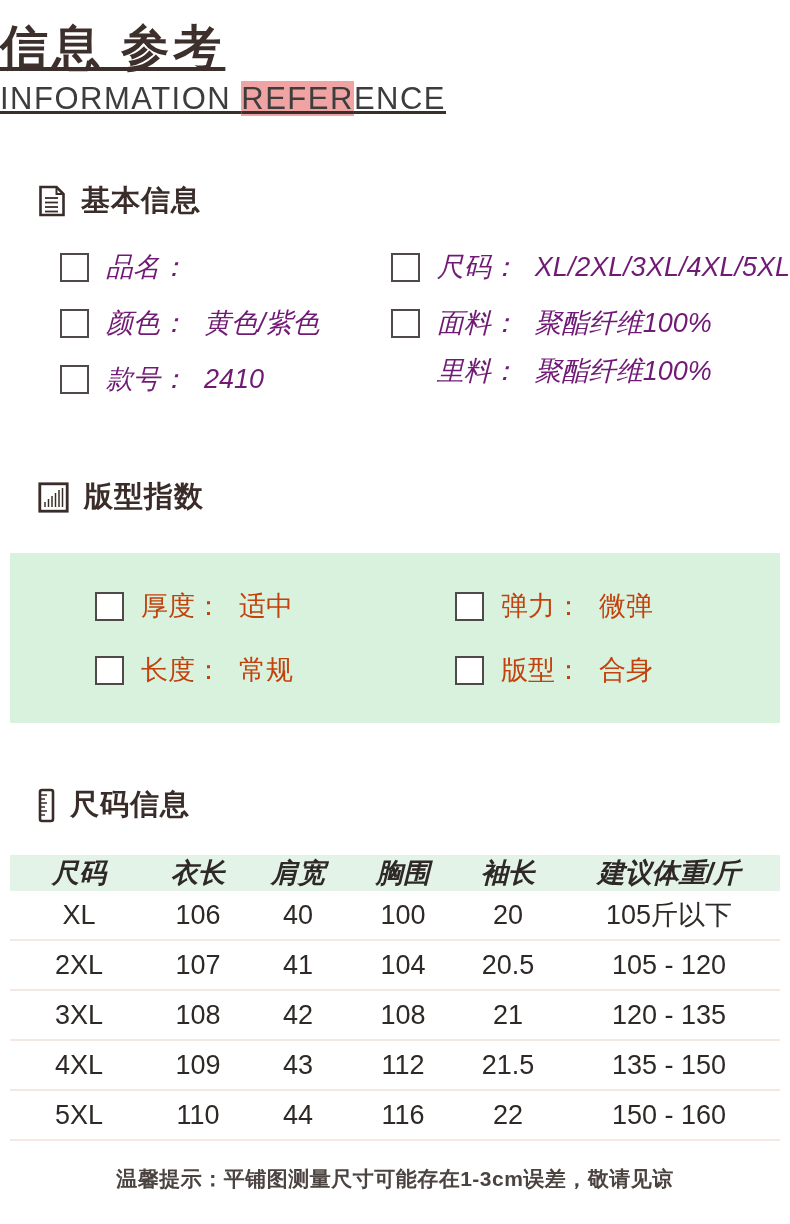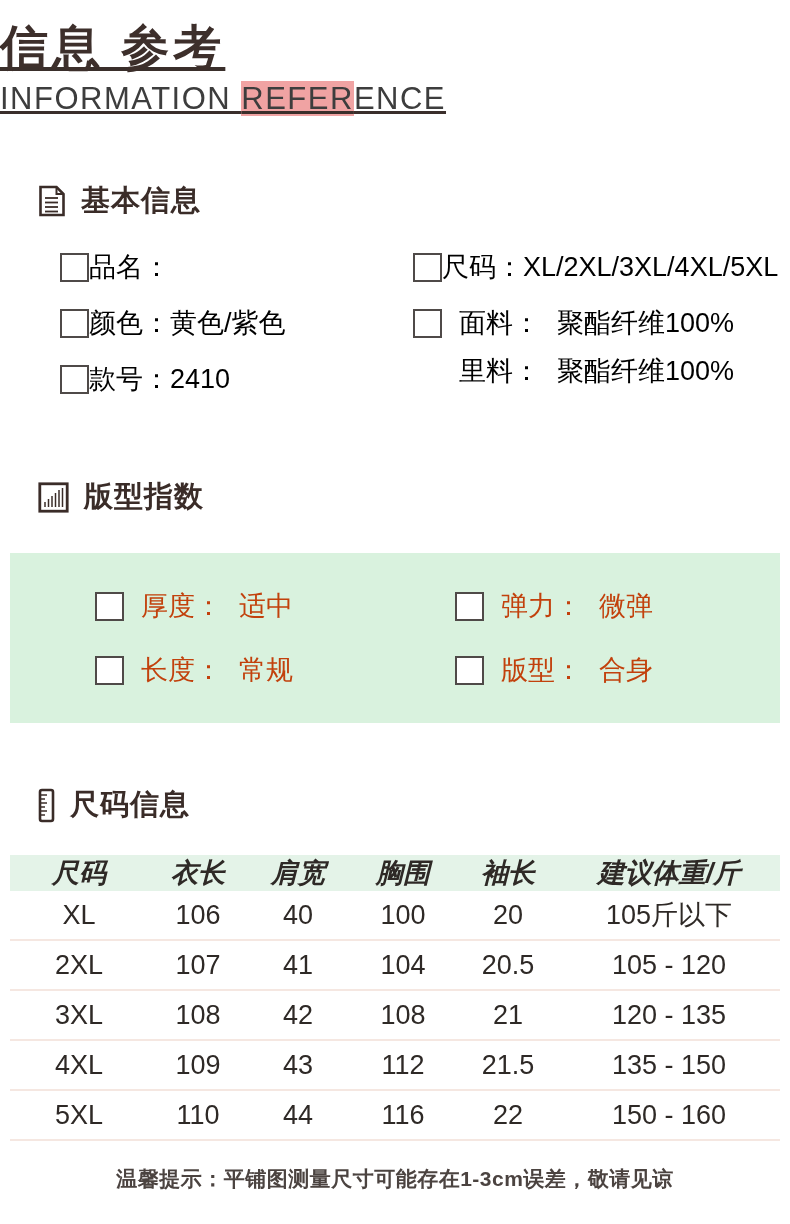--- a/index.html
+++ b/index.html
@@ -51,24 +51,26 @@
   .sh-fit   { margin-top: 60px; }
   .sh-size  { margin-top: 62px; }
 
   
   .basic-grid { display: flex; margin: 28px 0 0 60px; }
   .basic-col-left  { width: 353px; }
   .basic-col-right { flex: 1; }
   .info-row {
     display: flex;
     align-items: center;
+    gap: 17px;
     margin-bottom: 20px;
     min-height: 33px;
     font-size: 27px;
-    color: #000000;
+    color: #701a75;
+    font-style: italic;
   }
   .checkbox {
     width: 25px; height: 25px;
     border: 2px solid #4f4a48;
     background: #ffffff;
     flex: 0 0 auto;
   }
   .checkbox-spacer { width: 29px; flex: 0 0 auto; }
   .info-label { white-space: nowrap; }
   .info-value { white-space: nowrap; }

